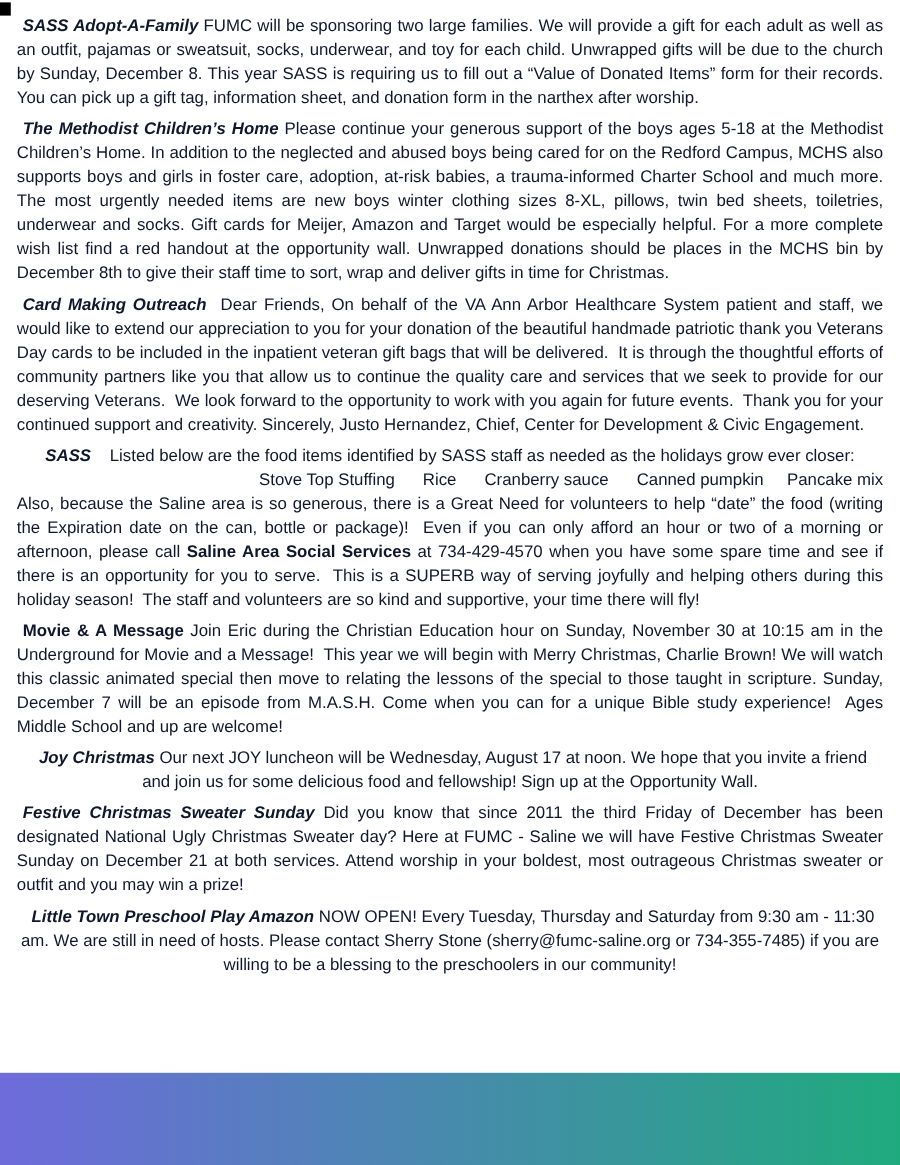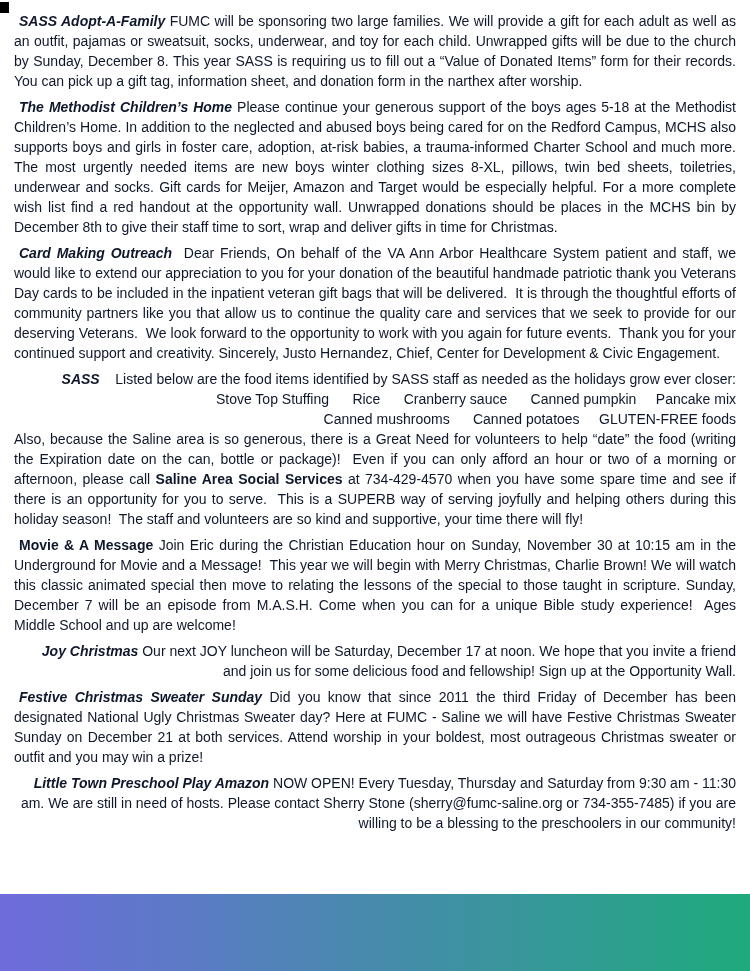--- a/index.html
+++ b/index.html
@@ -29,21 +29,21 @@
     left: 14px;
     width: 722px;
     height: 882px;
     overflow: hidden;
   }
   .item {
     position: relative;
     font-size: 14px;
     line-height: 20px;
     margin: 0 0 6px 0;
-    text-align: right;
+    text-align: center;
   }
   .item.compact { margin-bottom: 0; }
   .item.justify { text-align: justify; }
   .item.center  { text-align: right; white-space: pre-wrap; }
   .item.bulleted { text-indent: 5px; }
   .seg { }
   .seg.b { font-weight: bold; }
   .seg.i { font-style: italic; }
   .footer-bar {
     position: absolute;
@@ -57,21 +57,20 @@
 <body>
 
 <div class="page" style="color: #0f172a; background: rgb(255, 255, 255);">
   <div class="corner-mark" style="background: rgb(0, 0, 0);"></div>
   <div class="content" id="content">
       <div class="item bulleted justify"><span class="seg b i">SASS Adopt-A-Family</span><span class="seg"> FUMC will be sponsoring two large families. We will provide a gift for each adult as well as an outfit, pajamas or sweatsuit, socks, underwear, and toy for each child. Unwrapped gifts will be due to the church by Sunday, December 8. This year SASS is requiring us to fill out a “Value of Donated Items” form for their records. You can pick up a gift tag, information sheet, and donation form in the narthex after worship.</span></div>
       <div class="item bulleted justify"><span class="seg b i">The Methodist Children’s Home</span><span class="seg"> Please continue your generous support of the boys ages 5-18 at the Methodist Children’s Home. In addition to the neglected and abused boys being cared for on the Redford Campus, MCHS also supports boys and girls in foster care, adoption, at-risk babies, a trauma-informed Charter School and much more. The most urgently needed items are new boys winter clothing sizes 8-XL, pillows, twin bed sheets, toiletries, underwear and socks. Gift cards for Meijer, Amazon and Target would be especially helpful. For a more complete wish list find a red handout at the opportunity wall. Unwrapped donations should be places in the MCHS bin by December 8th to give their staff time to sort, wrap and deliver gifts in time for Christmas.</span></div>
       <div class="item bulleted justify"><span class="seg b i">Card Making Outreach</span><span class="seg">&nbsp; Dear Friends, On behalf of the VA Ann Arbor Healthcare System patient and staff, we would like to extend our appreciation to you for your donation of the beautiful handmade patriotic thank you Veterans Day cards to be included in the inpatient veteran gift bags that will be delivered.&nbsp; It is through the thoughtful efforts of community partners like you that allow us to continue the quality care and services that we seek to provide for our deserving Veterans.&nbsp; We look forward to the opportunity to work with you again for future events.&nbsp; Thank you for your continued support and creativity. Sincerely, Justo Hernandez, Chief, Center for Development &amp; Civic Engagement.</span></div>
       <div class="item compact"><span class="seg b i">SASS</span><span class="seg">&nbsp;&nbsp;&nbsp; Listed below are the food items identified by SASS staff as needed as the holidays grow ever closer:</span></div>
       <div class="item center compact"><span class="seg">Stove Top Stuffing&nbsp;&nbsp;&nbsp;&nbsp;&nbsp; Rice&nbsp;&nbsp;&nbsp;&nbsp;&nbsp; Cranberry sauce&nbsp;&nbsp;&nbsp;&nbsp;&nbsp; Canned pumpkin&nbsp;&nbsp;&nbsp;&nbsp; Pancake mix</span></div>
-      <div class="item center compact"><span class="seg">Canned mushrooms&nbsp;&nbsp;&nbsp;&nbsp;&nbsp; Canned potatoes&nbsp;&nbsp;&nbsp;&nbsp; GLUTEN-FREE foods</span></div>
       <div class="item justify"><span class="seg">Also, because the Saline area is so generous, there is a Great Need for volunteers to help “date” the food (writing the Expiration date on the can, bottle or package)!&nbsp; Even if you can only afford an hour or two of a morning or afternoon, please call </span><span class="seg b">Saline Area Social Services</span><span class="seg"> at 734-429-4570 when you have some spare time and see if there is an opportunity for you to serve.&nbsp; This is a SUPERB way of serving joyfully and helping others during this holiday season!&nbsp; The staff and volunteers are so kind and supportive, your time there will fly!</span></div>
       <div class="item bulleted justify"><span class="seg b">Movie &amp; A Message</span><span class="seg"> Join Eric during the Christian Education hour on Sunday, November 30 at 10:15 am in the Underground for Movie and a Message!&nbsp; This year we will begin with Merry Christmas, Charlie Brown! We will watch this classic animated special then move to relating the lessons of the special to those taught in scripture. Sunday, December 7 will be an episode from M.A.S.H. Come when you can for a unique Bible study experience!&nbsp; Ages Middle School and up are welcome!</span></div>
-      <div class="item bulleted"><span class="seg b i">Joy Christmas</span><span class="seg"> Our next JOY luncheon will be Saturday, December 17 at noon. We hope that you invite a friend and join us for some delicious food and fellowship! Sign up at the Opportunity Wall.</span></div>
+      <div class="item bulleted"><span class="seg b i">Joy Christmas</span><span class="seg"> Our next JOY luncheon will be Wednesday, August 17 at noon. We hope that you invite a friend and join us for some delicious food and fellowship! Sign up at the Opportunity Wall.</span></div>
       <div class="item bulleted justify"><span class="seg b i">Festive Christmas Sweater Sunday</span><span class="seg"> Did you know that since 2011 the third Friday of December has been designated National Ugly Christmas Sweater day? Here at FUMC - Saline we will have Festive Christmas Sweater Sunday on December 21 at both services. Attend worship in your boldest, most outrageous Christmas sweater or outfit and you may win a prize!</span></div>
       <div class="item bulleted"><span class="seg b i">Little Town Preschool Play Amazon</span><span class="seg"> NOW OPEN! Every Tuesday, Thursday and Saturday from 9:30 am - 11:30 am. We are still in need of hosts. Please contact Sherry Stone (sherry@fumc-saline.org or 734-355-7485) if you are willing to be a blessing to the preschoolers in our community!</span></div>
     </div>
   <div class="footer-bar" id="footer-bar" style="background: linear-gradient(90deg, rgb(111, 107, 220), rgb(31, 170, 125));"></div>
 </div>
 
 </body></html>

